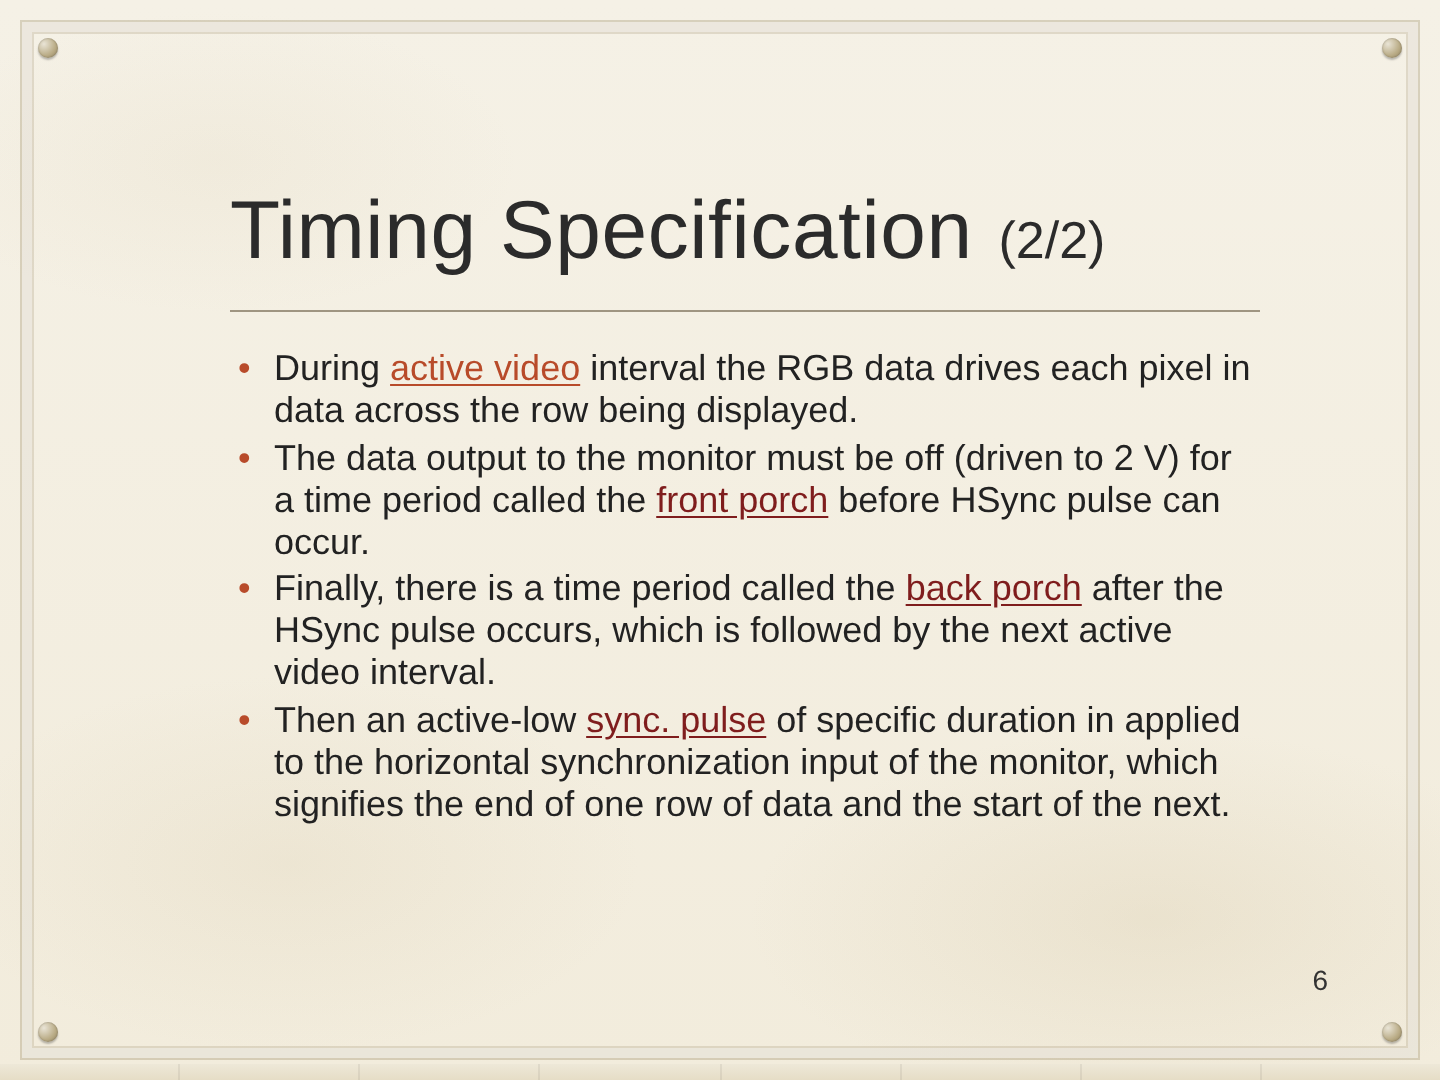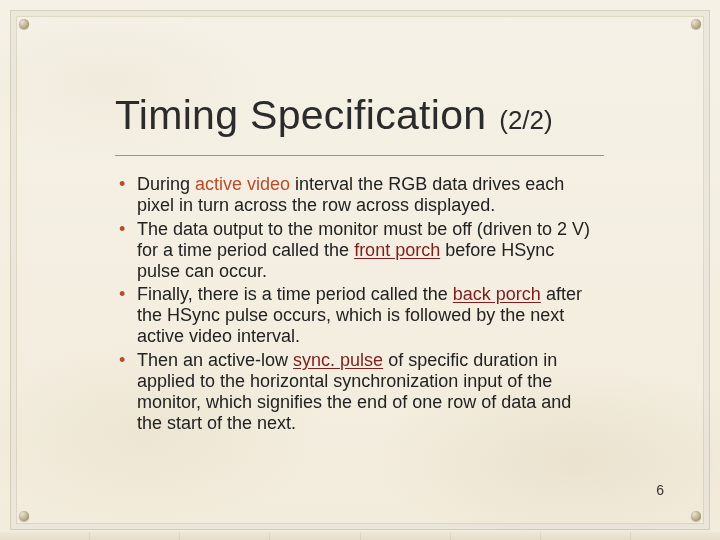--- a/index.html
+++ b/index.html
@@ -49,21 +49,21 @@
     box-shadow: 0 1px 1px rgba(0,0,0,0.25), inset 0 0 1px rgba(0,0,0,0.3);
   }
   .rivet.tl { top: 19px; left: 19px; }
   .rivet.tr { top: 19px; right: 19px; }
   .rivet.bl { bottom: 19px; left: 19px; }
   .rivet.br { bottom: 19px; right: 19px; }
 
   .content {
     position: relative;
     z-index: 2;
-    padding: 92px 116px 0 115px;
+    padding: 92px 90px 0 115px;
   }
 
   .title {
     font-weight: 300;
     color: #2b2b2b;
     margin: 0 0 16px 0;
   }
   .title .main {
     font-size: 41px;
     letter-spacing: 0.3px;
@@ -99,20 +99,21 @@
     content: "•";
     position: absolute;
     left: 4px;
     top: 0;
     color: #b84b2a;
     font-size: 18px;
   }
 
   .hl-red {
     color: #b84b2a;
+    text-decoration: underline;
     text-underline-offset: 2px;
   }
   .hl-blue {
     color: #7f1d1d;
     text-decoration: underline;
     text-underline-offset: 2px;
   }
 
   .pagenum {
     position: absolute;
@@ -154,21 +155,21 @@
 
     <h1 class="title">
       <span class="main">Timing Specification</span>
       <span class="counter">(2/2)</span>
     </h1>
 
     <hr class="rule">
 
     <ul class="bullets">
       <li>
-        <span>During </span><span class="hl-red">active video</span><span> interval the RGB data drives each pixel in turn across the row across displayed.</span>
+        <span>During </span><span class="hl-red">active video</span><span> interval the RGB data drives each pixel in data across the row being displayed.</span>
       </li>
       <li>
         <span>The data output to the monitor must be off (driven to 2 V) for a time period called the </span><span class="hl-blue">front porch</span><span> before HSync pulse can occur.</span>
       </li>
       <li>
         <span>Finally, there is a time period called the </span><span class="hl-blue">back porch</span><span> after the HSync pulse occurs, which is followed by the next active video interval.</span>
       </li>
       <li>
         <span>Then an active-low </span><span class="hl-blue">sync. pulse</span><span> of specific duration in applied to the horizontal synchronization input of the monitor, which signifies the end of one row of data and the start of the next.</span>
       </li>

